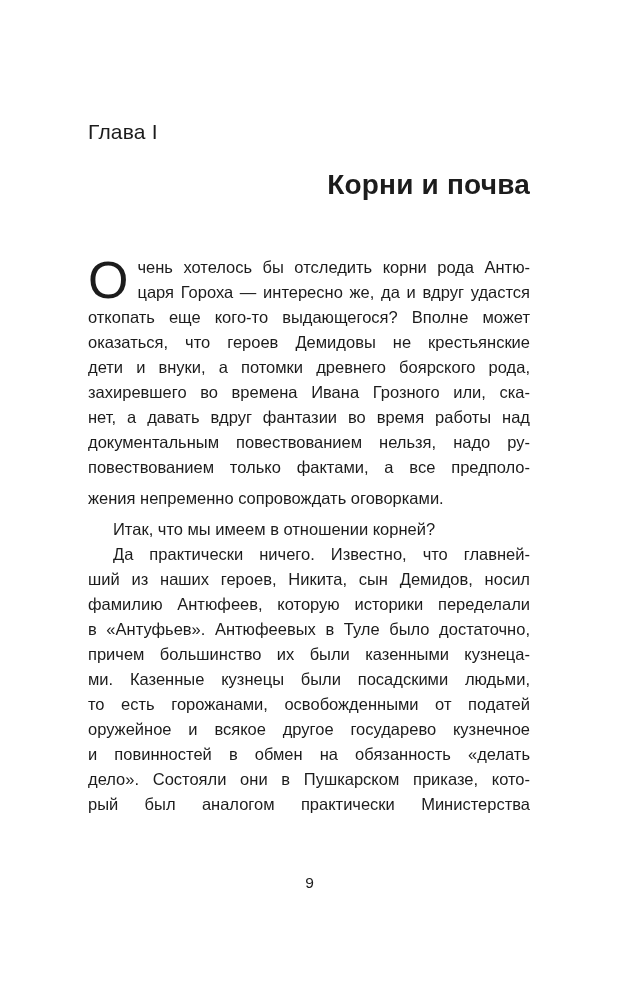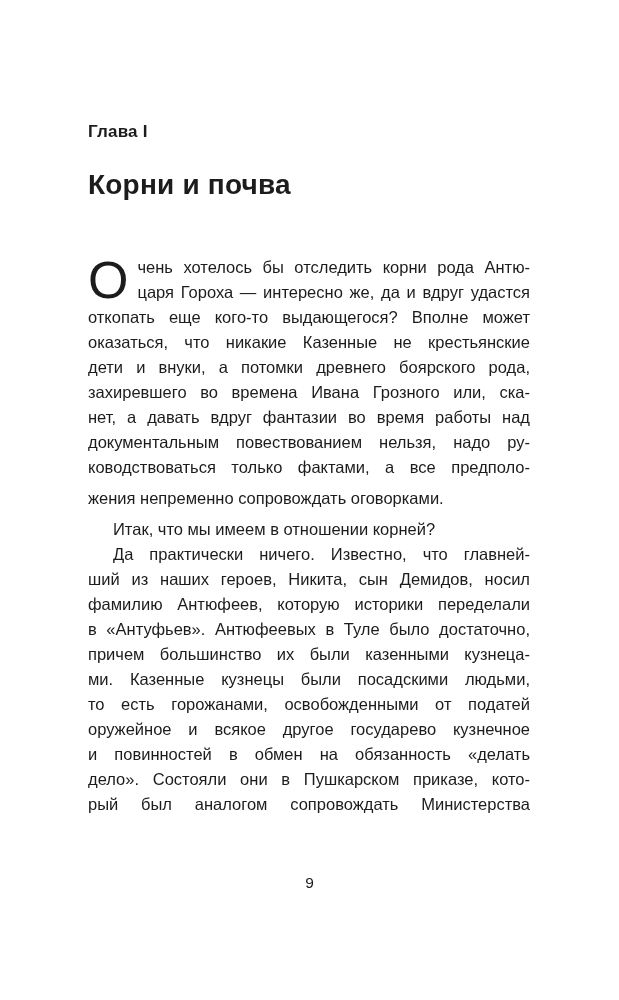--- a/index.html
+++ b/index.html
@@ -12,31 +12,32 @@
     width: 619px;
     height: 1000px;
     background: #ffffff;
     font-family: "Liberation Sans", sans-serif;
     color: #1c1c1c;
     box-sizing: border-box;
     padding: 118px 89px 0 88px;
     overflow: hidden;
   }
   .chapter-label {
-    font-size: 17px;
-    font-weight: 700;
+    font-size: 21px;
+    font-weight: 400;
     line-height: 27px;
     letter-spacing: 0.2px;
   }
   .chapter-title {
     font-size: 28px;
     font-weight: 700;
     line-height: 32px;
     margin: 24px 0 0 0;
     letter-spacing: 0.2px;
+    text-align: right;
   }
   .body-text {
     margin-top: 54px;
     font-size: 16.5px;
     line-height: 25px;
   }
   .paragraph {
     margin: 0;
   }
   .paragraph::after {
@@ -80,39 +81,39 @@
 
 <div class="page">
   <div class="chapter-label">Глава I</div>
   <h1 class="chapter-title">Корни и почва</h1>
   <div class="body-text" id="body-text">
       <div class="paragraph">
         <span class="dropcap">О</span>
         <div class="line">чень хотелось бы отследить корни рода Антю-</div>
         <div class="line">царя Гороха — интересно же, да и вдруг удастся</div>
         <div class="line">откопать еще кого-то выдающегося? Вполне может</div>
-        <div class="line">оказаться, что никакие Казенные не крестьянские</div>
+        <div class="line">оказаться, что героев Демидовы не крестьянские</div>
         <div class="line">дети и внуки, а потомки древнего боярского рода,</div>
         <div class="line">захиревшего во времена Ивана Грозного или, ска-</div>
         <div class="line">нет, а давать вдруг фантазии во время работы над</div>
         <div class="line">документальным повествованием нельзя, надо ру-</div>
-        <div class="line">ководствоваться только фактами, а все предполо-</div>
+        <div class="line">повествованием только фактами, а все предполо-</div>
         <div class="line line-last">жения непременно сопровождать оговорками.</div>
       </div>
       <div class="paragraph">
         <div class="line line-last indent">Итак, что мы имеем в отношении корней?</div>
       </div>
       <div class="paragraph">
         <div class="line indent">Да практически ничего. Известно, что главней-</div>
         <div class="line">ший из наших героев, Никита, сын Демидов, носил</div>
         <div class="line">фамилию Антюфеев, которую историки переделали</div>
         <div class="line">в «Антуфьев». Антюфеевых в Туле было достаточно,</div>
         <div class="line">причем большинство их были казенными кузнеца-</div>
         <div class="line">ми. Казенные кузнецы были посадскими людьми,</div>
         <div class="line">то есть горожанами, освобожденными от податей</div>
         <div class="line">оружейное и всякое другое государево кузнечное</div>
         <div class="line">и повинностей в обмен на обязанность «делать</div>
         <div class="line">дело». Состояли они в Пушкарском приказе, кото-</div>
-        <div class="line">рый был аналогом сопровождать Министерства</div>
+        <div class="line">рый был аналогом практически Министерства</div>
       </div>
     </div>
   <div class="page-number">9</div>
 </div>
 
 </body></html>

